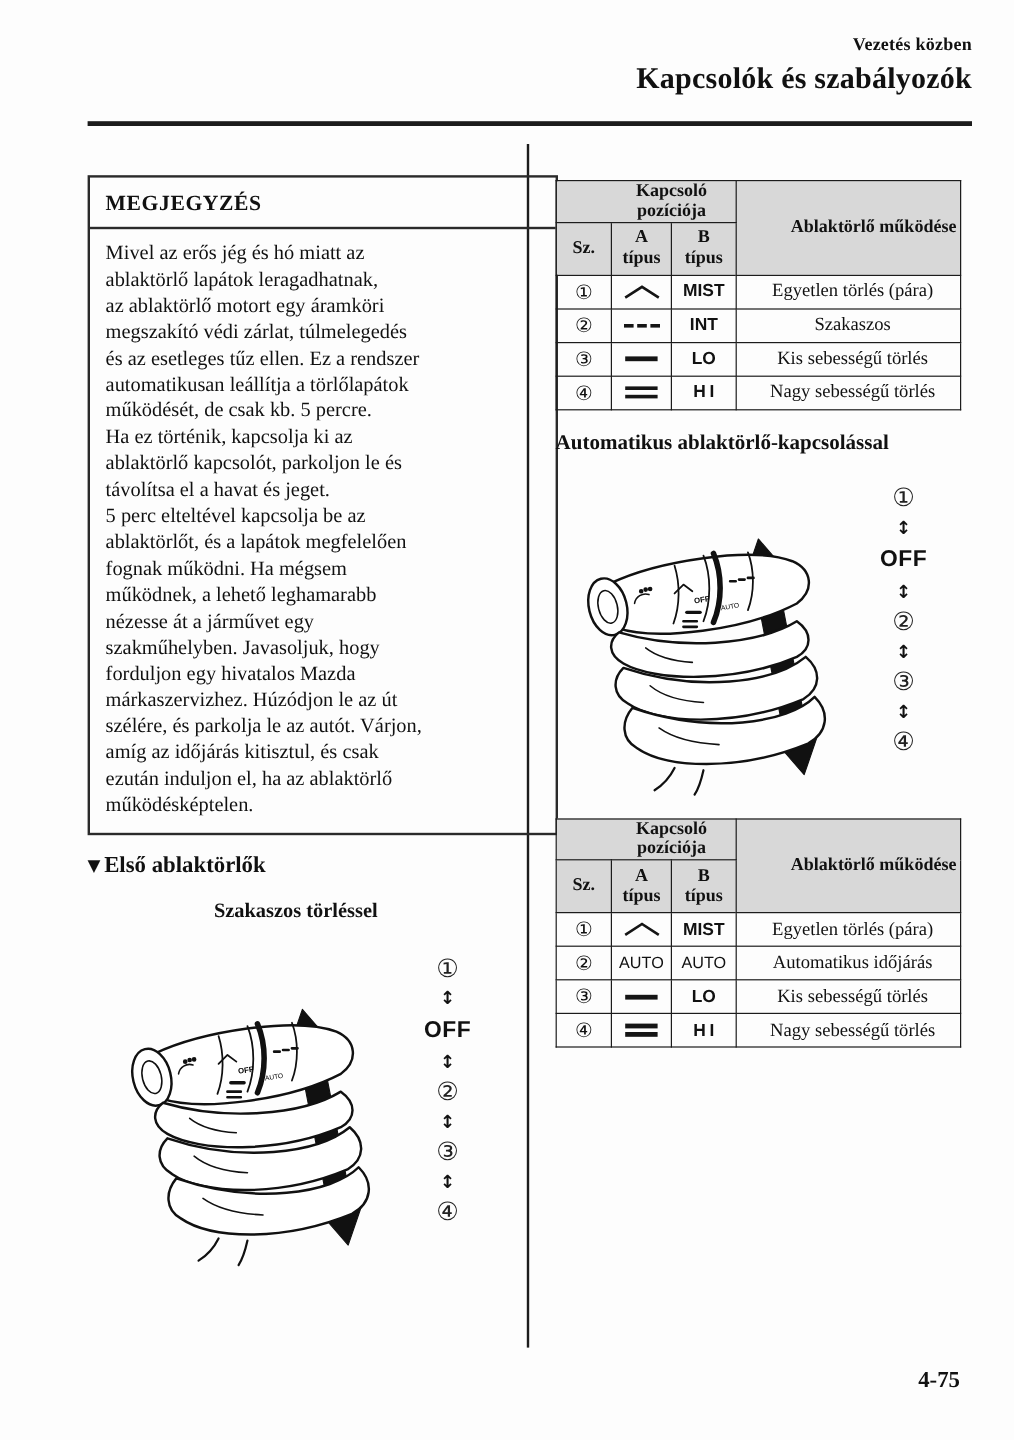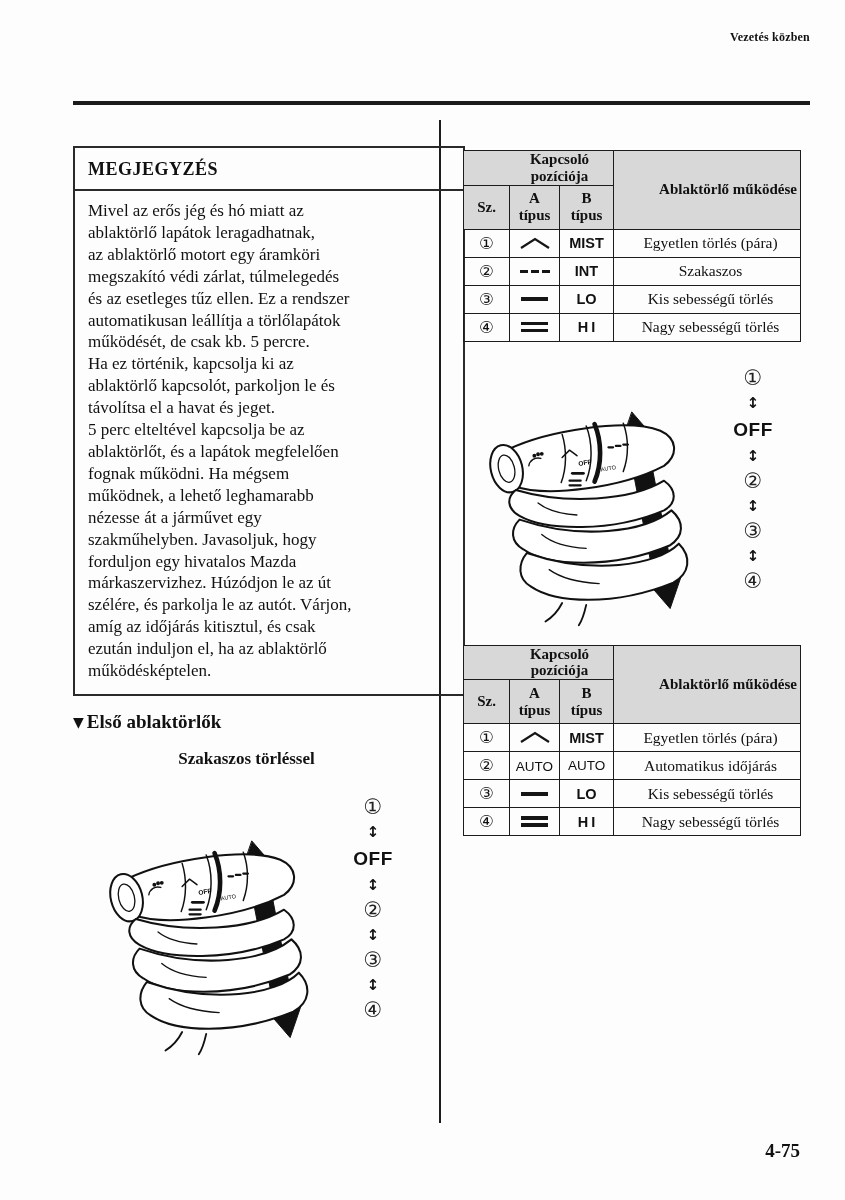--- a/index.html
+++ b/index.html
@@ -4,21 +4,21 @@
 <style>
   * { margin:0; padding:0; box-sizing:border-box; }
   html,body { background:#888; }
   .page {
     position:relative; width:845px; height:1200px; background:#fdfdfd;
     font-family:"Liberation Serif", serif; color:#111; overflow:hidden;
     margin:0 auto;
   }
   
   .hdr { position:absolute; top:30px; right:35px; text-align:right; }
-  .hdr .eyebrow { font-size:12px; font-weight:bold; letter-spacing:.2px; }
+  .hdr .eyebrow { font-size:15px; font-weight:bold; letter-spacing:.2px; }
   .hdr .title   { font-size:25px;  font-weight:bold; margin-top:5px; letter-spacing:.2px; }
   .title-rule { position:absolute; left:73px; top:101px; width:737px; height:4px; background:#1c1c1c; }
   .col-divider { position:absolute; left:439px; top:120px; width:2px; height:1003px; background:#1c1c1c; }
 
   
   .left-col { position:absolute; left:73px; top:146px; width:347px; }
   .note-box { border:2px solid #2a2a2a; width:392px; }
   .note-title { font-size:18px; font-weight:bold; padding:11px 13px 9px 13px;
                 border-bottom:2px solid #2a2a2a; letter-spacing:.5px; }
   .note-body { font-size:17px; line-height:21.9px; padding:9px 8px 12px 13px; white-space:pre-line; }
@@ -67,20 +67,21 @@
 
   svg text { font-family:"Liberation Sans", sans-serif; }
 </style>
 </head>
 <body>
 
 <div class="page">
 
   <div class="hdr">
     <div class="eyebrow">Vezetés közben</div>
+    <div class="title">Kapcsolók és szabályozók</div>
   </div>
   <div class="title-rule"></div>
   <div class="col-divider"></div>
 
   <div class="left-col">
     <div class="note-box">
       <div class="note-title">MEGJEGYZÉS</div>
       <div class="note-body">Mivel az erős jég és hó miatt az
 ablaktörlő lapátok leragadhatnak,
 az ablaktörlő motort egy áramköri
@@ -232,20 +233,21 @@
                   <i></i>
                 </span>
               </span>
             </td>
           <td class="cell-b">HI</td>
           <td class="cell-desc">Nagy sebességű törlés</td>
         </tr>
       </tbody>
     </table>
 
+    <div class="auto-heading">Automatikus ablaktörlő-kapcsolással</div>
 
     <div class="illus illus-right">
       <svg width="252" height="264" viewBox="0 0 250 285">
         <g fill="none" stroke="#111" stroke-width="2.2" stroke-linecap="round" stroke-linejoin="round">
           <g transform="rotate(-11 192 158)">
             <polygon points="192,50 215,90 202,90 202,226 215,226 192,266 169,226 181,226 181,90 169,90" fill="#111" stroke="#111" stroke-width="1"></polygon>
           </g>
           <path d="M38,92 C80,72 165,58 202,72 C220,80 222,98 206,110 C160,134 80,144 44,132 C22,124 22,102 38,92 Z" fill="#fff"></path>
           <ellipse cx="36" cy="113" rx="17" ry="26" transform="rotate(-14 36 113)" fill="#fff"></ellipse>
           <ellipse cx="36" cy="113" rx="8.5" ry="15" transform="rotate(-14 36 113)" fill="#fff" stroke-width="1.4"></ellipse>

